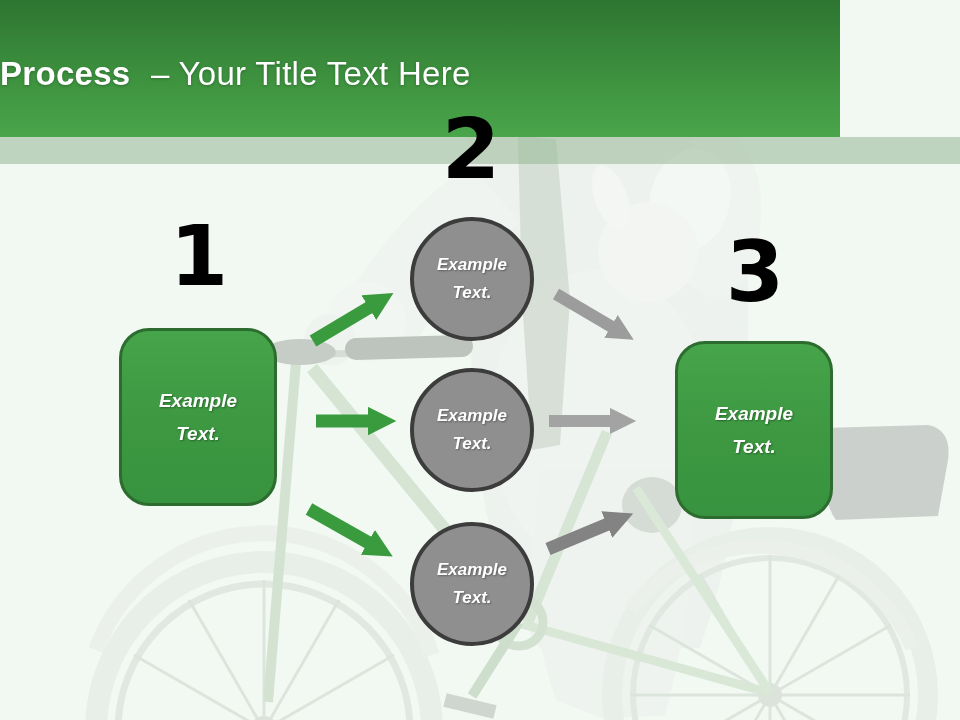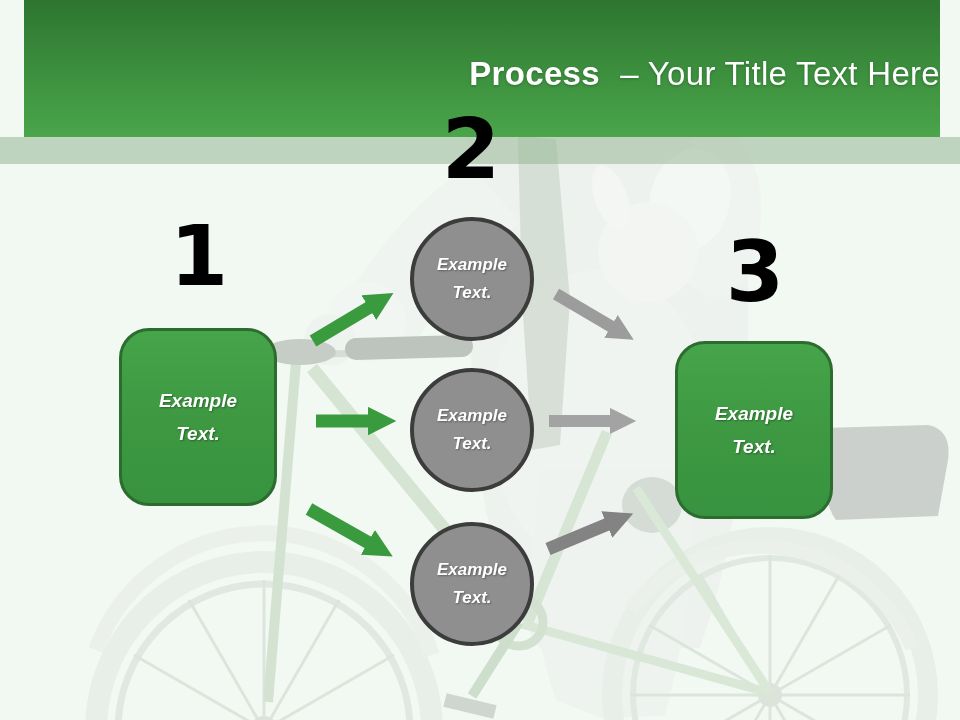--- a/index.html
+++ b/index.html
@@ -10,23 +10,23 @@
   }
   
   .bg-art{position:absolute;left:0;top:0;width:960px;height:720px;z-index:0;opacity:.6;}
   
   .accent-band{
     position:absolute;left:0;top:137px;width:960px;height:27px;z-index:1;
     background:rgba(150,182,150,0.55);
   }
   
   .header{
-    position:absolute;left:0;top:0;width:916px;height:137px;z-index:2;
+    position:absolute;left:0;top:0;width:840px;height:137px;z-index:2;
     background:linear-gradient(180deg,#2d7531 0%,#3f9440 62%,#4aa54b 100%);
-    display:flex;align-items:center;justify-content:flex-end;margin-left:24px;
+    display:flex;align-items:center;justify-content:flex-start;
   }
   .title{
     margin:0;padding-top:10px;color:#ffffff;font-size:33px;font-weight:400;
     letter-spacing:.3px;text-shadow:0 1px 3px rgba(0,0,0,.25);
   }
   .title .title-bold{font-weight:700;}
   .title .title-rest{margin-left:11px;font-weight:400;}
   
   .step-number{
     position:absolute;z-index:3;transform:translate(-50%,-50%);

